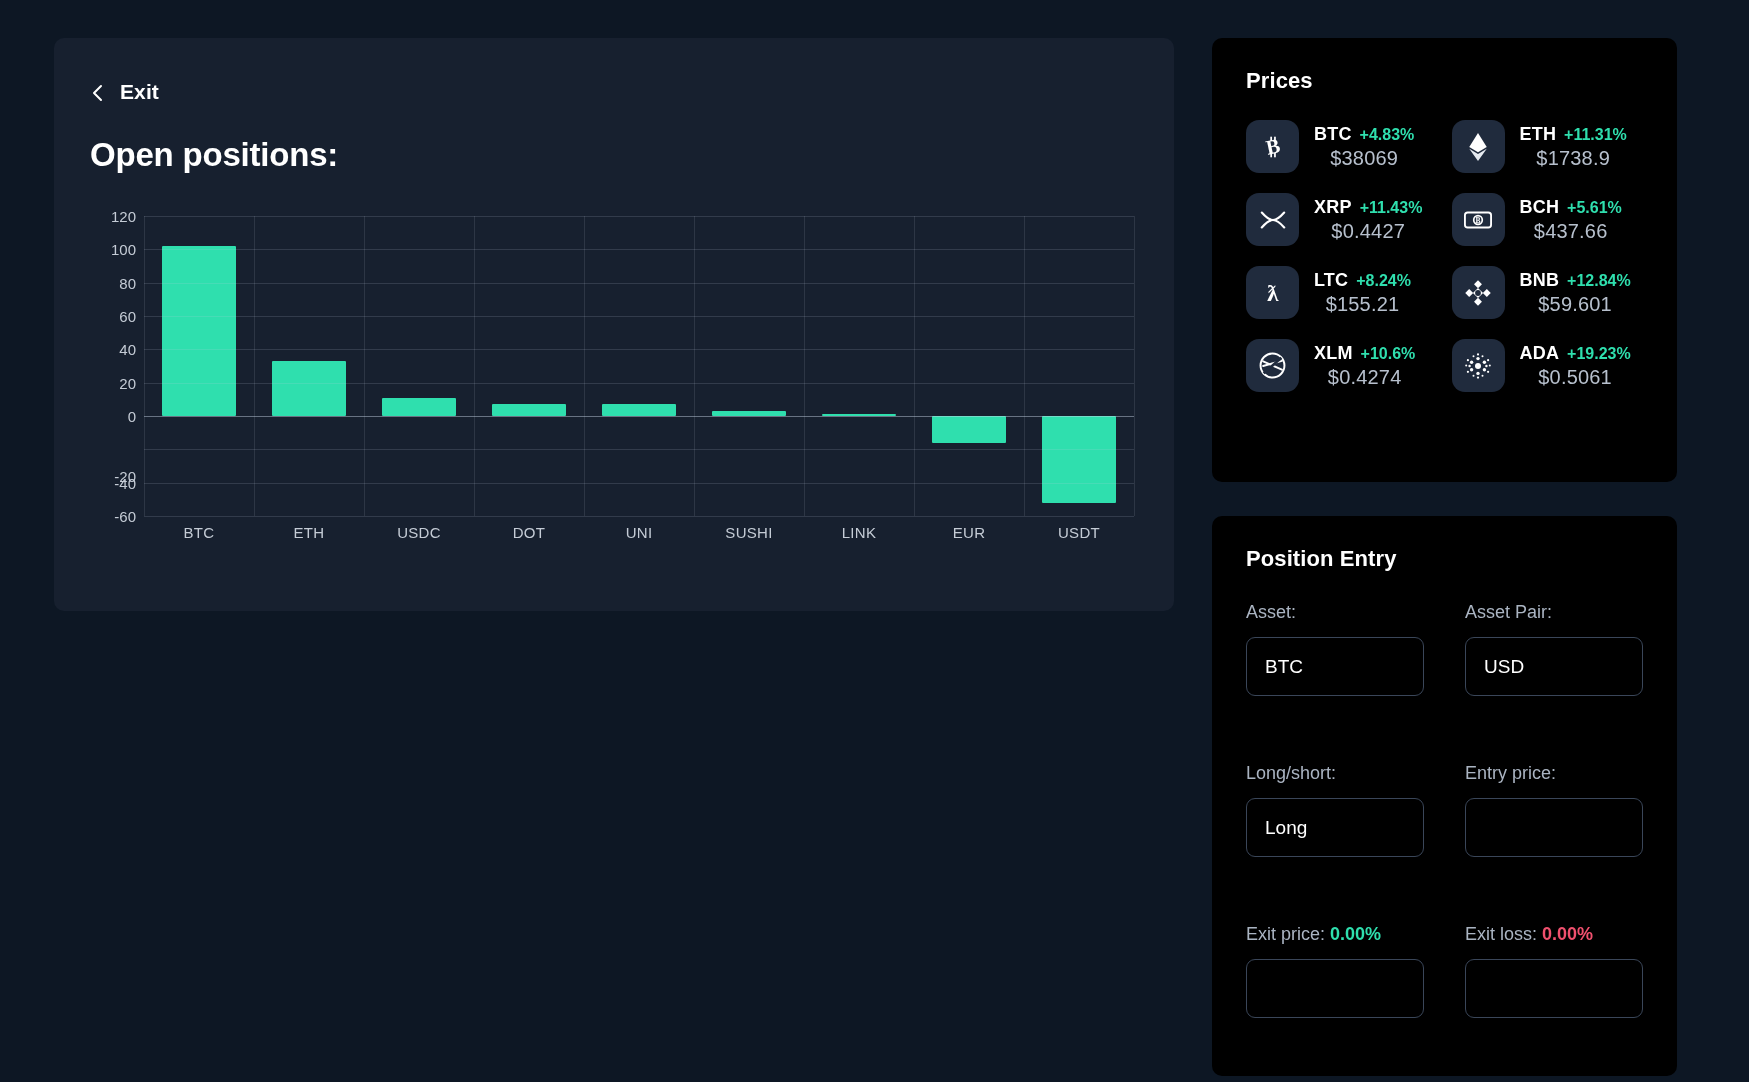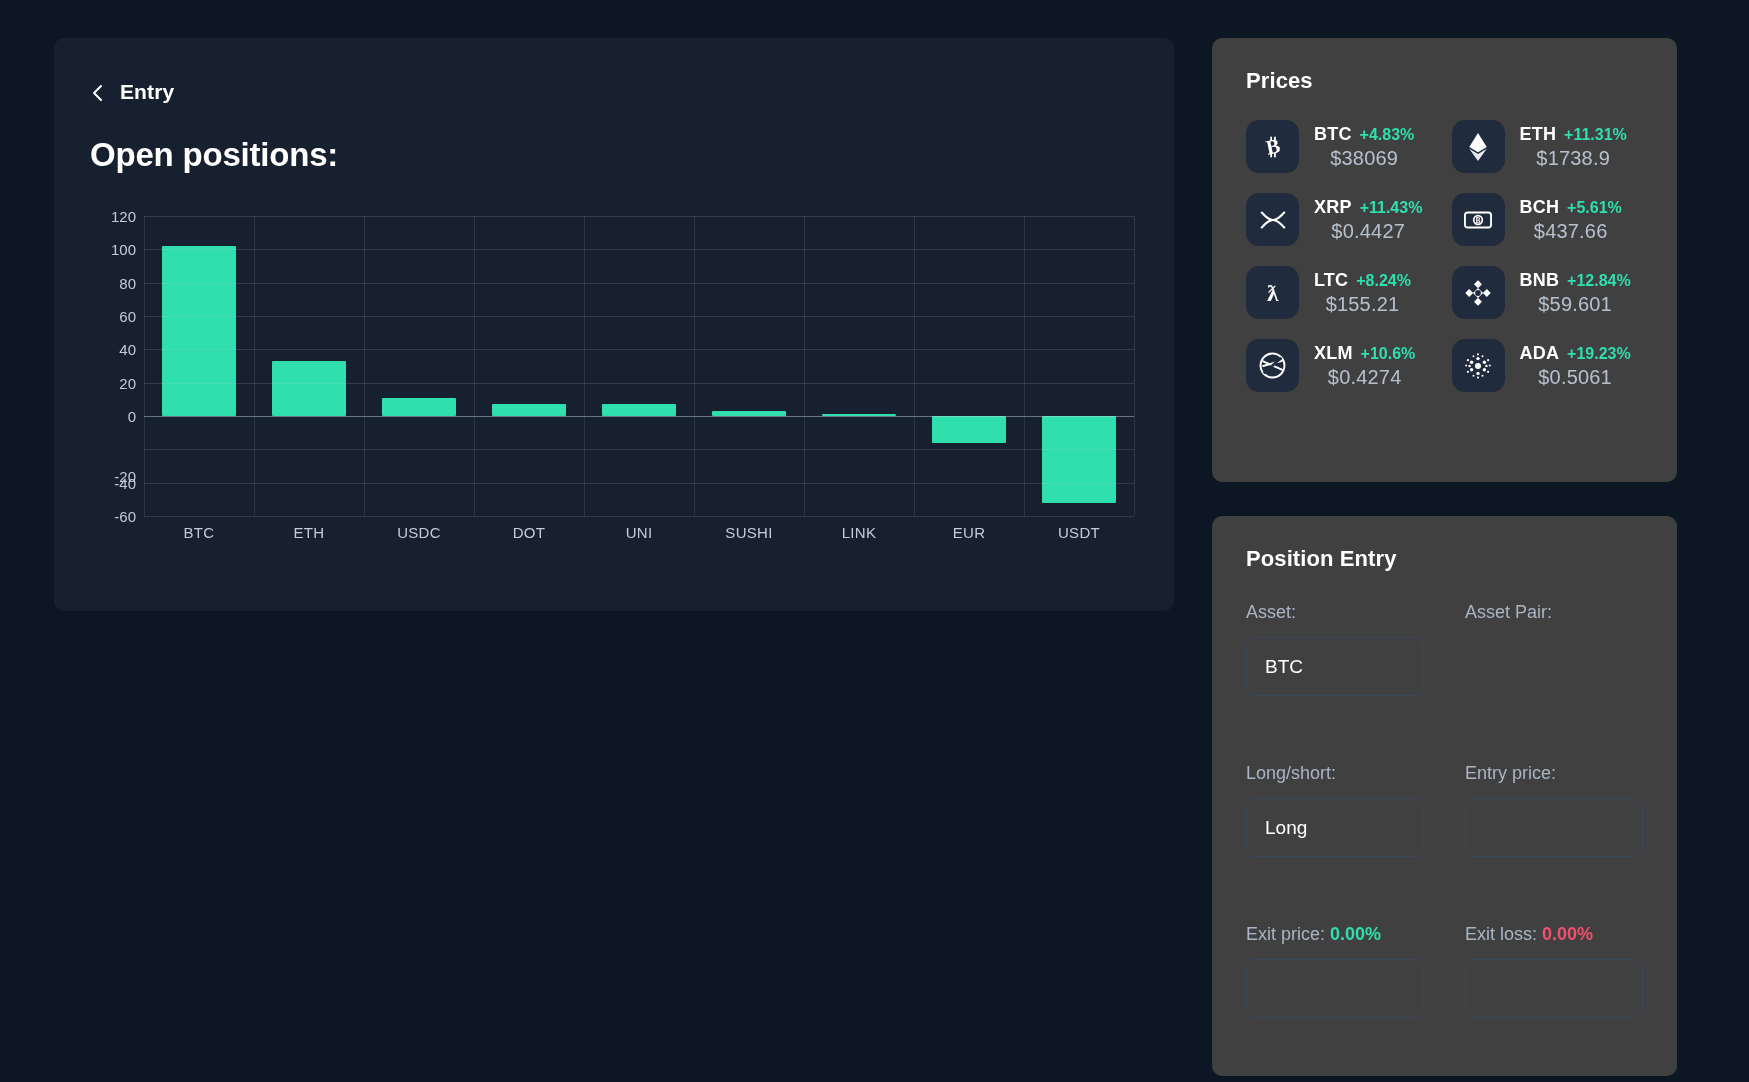--- a/index.html
+++ b/index.html
@@ -44,21 +44,21 @@
   .bar {
     position: absolute; left: 50%; transform: translateX(-50%);
     width: 74px; background: #2fdfae; border-radius: 1px;
   }
   .x-labels { position: absolute; left: 54px; right: 4px; top: 308px; display: flex; }
   .x-label { flex: 1 1 0; text-align: center; color: #c5ccd6; font-size: 15px; letter-spacing: .3px; }
 
   
   .right-col { display: flex; flex-direction: column; gap: 34px; width: 465px; flex: 0 0 auto; }
 
-  .panel { background: #404040; border-radius: 10px; }
+  .panel { background: #000000; border-radius: 10px; }
   .panel-title { color: #ffffff; font-size: 22px; font-weight: 700; letter-spacing: .1px; }
 
   .prices-panel { padding: 30px 34px 34px 34px; height: 444px; }
   .prices-grid {
     margin-top: 26px;
     display: grid; grid-template-columns: 1fr 1fr;
     row-gap: 20px; column-gap: 14px;
   }
   .price-item { display: flex; align-items: center; gap: 15px; cursor: pointer; }
   .coin-icon {
@@ -96,21 +96,21 @@
 <div class="app">
 
   <div class="main-card">
 
     <div class="back-row">
       <span class="back-chevron">
         <svg width="16" height="18" viewBox="0 0 16 18">
           <polyline points="11,2 4,9 11,16" fill="none" stroke="#ffffff" stroke-width="2" stroke-linecap="round" stroke-linejoin="round"></polyline>
         </svg>
       </span>
-      <span class="back-label">Entry</span>
+      <span class="back-label">Exit</span>
     </div>
 
     <div class="page-title">Open positions:</div>
 
     <div class="chart-wrap">
       <div class="y-labels">
           <div class="y-label" style="top: 0px;">120</div>
           <div class="y-label" style="top: 33.3333px;">100</div>
           <div class="y-label" style="top: 66.6667px;">80</div>
           <div class="y-label" style="top: 100px;">60</div>
@@ -353,20 +353,23 @@
 
         <div>
           <div class="field-label">Asset:</div>
           <div class="field-box">
             <span class="field-value">BTC</span>
           </div>
         </div>
 
         <div>
           <div class="field-label">Asset Pair:</div>
+          <div class="field-box">
+            <span class="field-value">USD</span>
+          </div>
         </div>
 
         <div>
           <div class="field-label">Long/short:</div>
           <div class="field-box">
             <span class="field-value">Long</span>
           </div>
         </div>
 
         <div>

